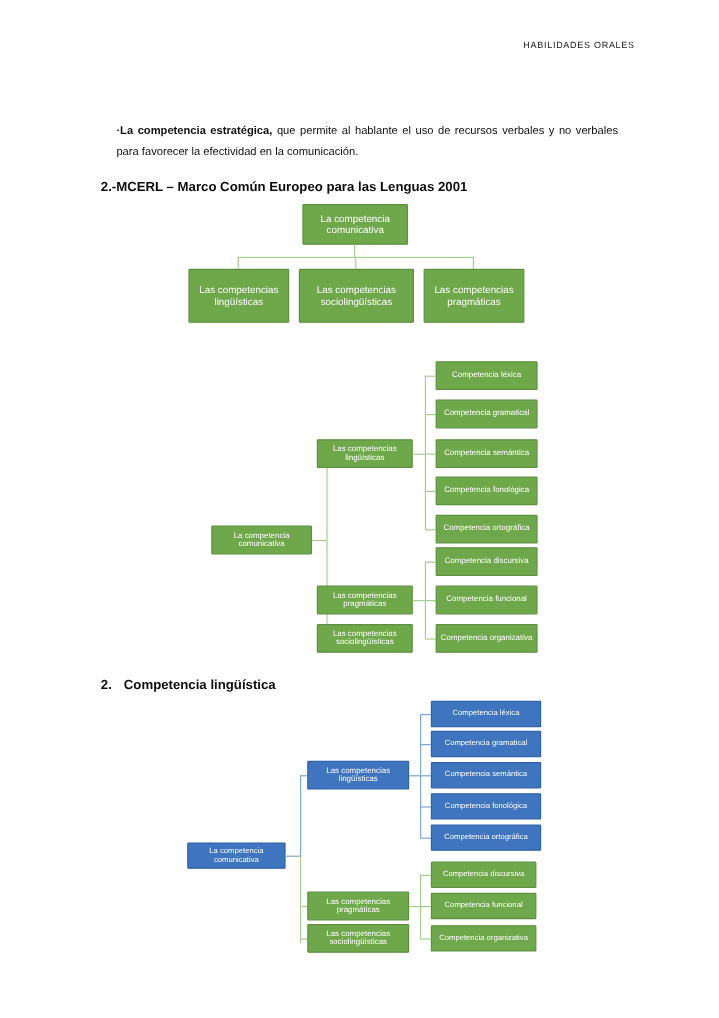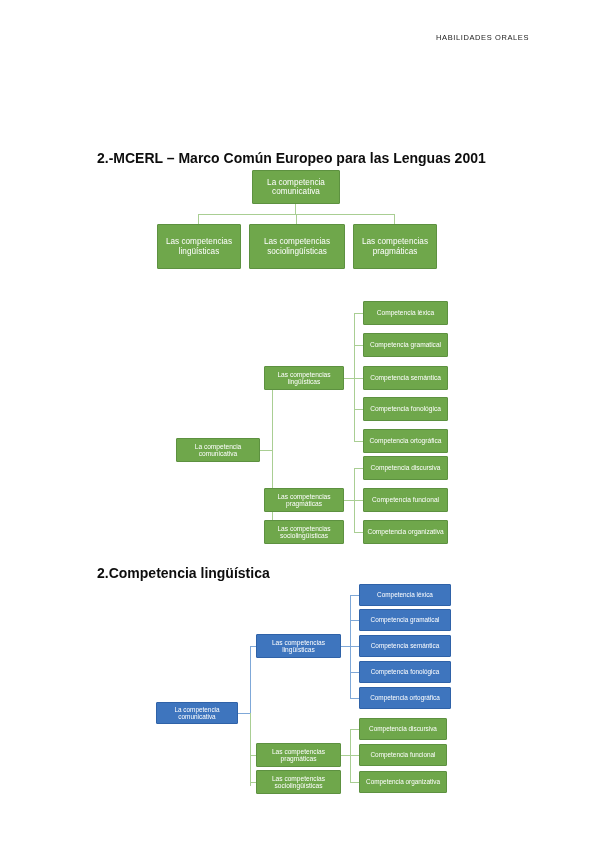--- a/index.html
+++ b/index.html
@@ -40,30 +40,30 @@
     line-height: 16.5px;
     color: #111111;
     text-align: justify;
   }
   .para b { font-weight: bold; }
   #para1 { top: 68px; }
   #para2 { top: 101px; }
 
   .heading {
     position: absolute;
-    left: 97px;
-    font-size: 14px;
+    left: 84px;
+    font-size: 11px;
     font-weight: bold;
     color: #0d0d0d;
   }
   #heading1 { top: 150px; }
   #heading2 { top: 565px; }
   .heading .hnum { display: inline-block; }
   .heading .htext { display: inline-block; }
-  #heading2 .htext { }
+  #heading2 .htext { margin-left: 10px; }
 
   
   .diagram {
     position: absolute;
   }
   .node {
     position: absolute;
     box-sizing: border-box;
     display: flex;
     align-items: center;
@@ -112,20 +112,21 @@
   .d3-root { width: 82px; height: 22px; font-size: 6.4px; }
 </style>
 </head>
 <body>
 
 <div id="page">
 
   <div class="doc-header">HABILIDADES ORALES</div>
 
 
+  <div class="para" id="para2"><b>·La competencia estratégica,</b><span> que permite al hablante el uso de recursos verbales y no verbales para favorecer la efectividad en la comunicación.</span></div>
 
   <div class="heading" id="heading1"><span class="hnum">2.-</span><span class="htext"> MCERL – Marco Común Europeo para las Lenguas 2001</span></div>
 
   <div class="heading" id="heading2"><span class="hnum">2.</span><span class="htext">Competencia lingüística</span></div>
 
   <div class="diagram" id="diagram1">
     <div class="node green" id="d1-root">La competencia comunicativa</div>
 
     <div class="conn green v" style="left:295px; top:204px; height:10px;"></div>
     <div class="conn green h" style="left:198px; top:214px; width:197px;"></div>

